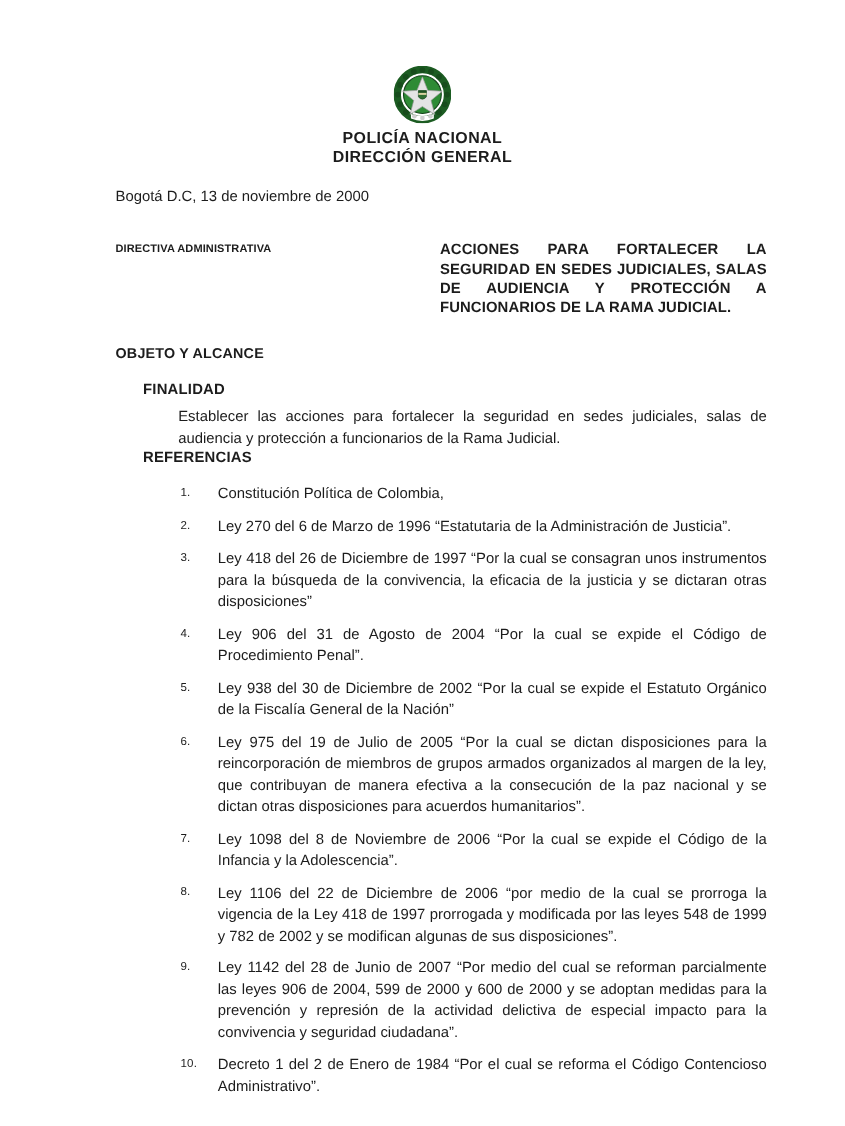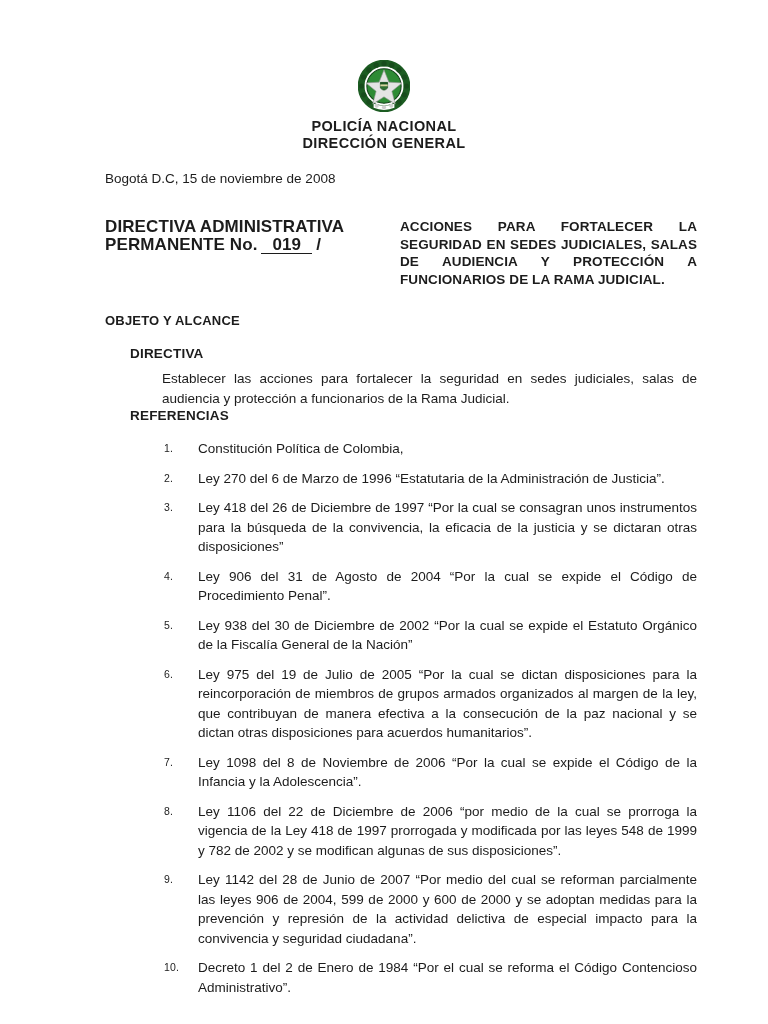--- a/index.html
+++ b/index.html
@@ -56,21 +56,21 @@
 
   
   .directive-row {
     margin-top: 31px;
     display: flex;
     align-items: flex-start;
   }
   .directive-left {
     width: 295px;
     flex: 0 0 295px;
-    font-size: 17px;
+    font-size: 10px;
     font-weight: bold;
     line-height: 17.5px;
     letter-spacing: 0.1px;
   }
   .directive-left .line2 {
     white-space: nowrap;
   }
   .num-underline {
     display: inline-block;
     border-bottom: 1.6px solid #1c1c1c;
@@ -196,33 +196,32 @@
       <rect x="43" y="47" width="14" height="3.5" fill="#d8d2a0"></rect>
     </svg>
     <div class="org-name">
       <div>POLICÍA NACIONAL</div>
       <div>DIRECCIÓN GENERAL</div>
     </div>
   </div>
 
   <div class="content">
 
-    <div class="dateline">Bogotá D.C,  15 de noviembre de 2008</div>
+    <div class="dateline">Bogotá D.C,  13 de noviembre de 2000</div>
 
     <div class="directive-row">
       <div class="directive-left">
         <div>DIRECTIVA ADMINISTRATIVA</div>
-        <div class="line2"><span>PERMANENTE No.</span><span class="num-underline">019</span><span class="slash">/</span></div>
       </div>
       <div class="directive-right">ACCIONES PARA FORTALECER LA SEGURIDAD EN SEDES JUDICIALES, SALAS DE AUDIENCIA Y PROTECCIÓN A FUNCIONARIOS DE LA RAMA JUDICIAL.</div>
     </div>
 
     <div class="h-objeto">OBJETO Y ALCANCE</div>
 
-    <div class="h-finalidad">DIRECTIVA</div>
+    <div class="h-finalidad">FINALIDAD</div>
     <div class="para-finalidad">Establecer las acciones para fortalecer la seguridad en sedes judiciales, salas de audiencia y protección a funcionarios de la Rama Judicial.</div>
 
     <div class="h-referencias">REFERENCIAS</div>
 
     <div class="ref-list" id="ref-list">
         <div class="ref-item">
           <div class="ref-num">1.</div>
           <div class="ref-text">Constitución Política de Colombia,</div>
         </div>
         <div class="ref-item">

